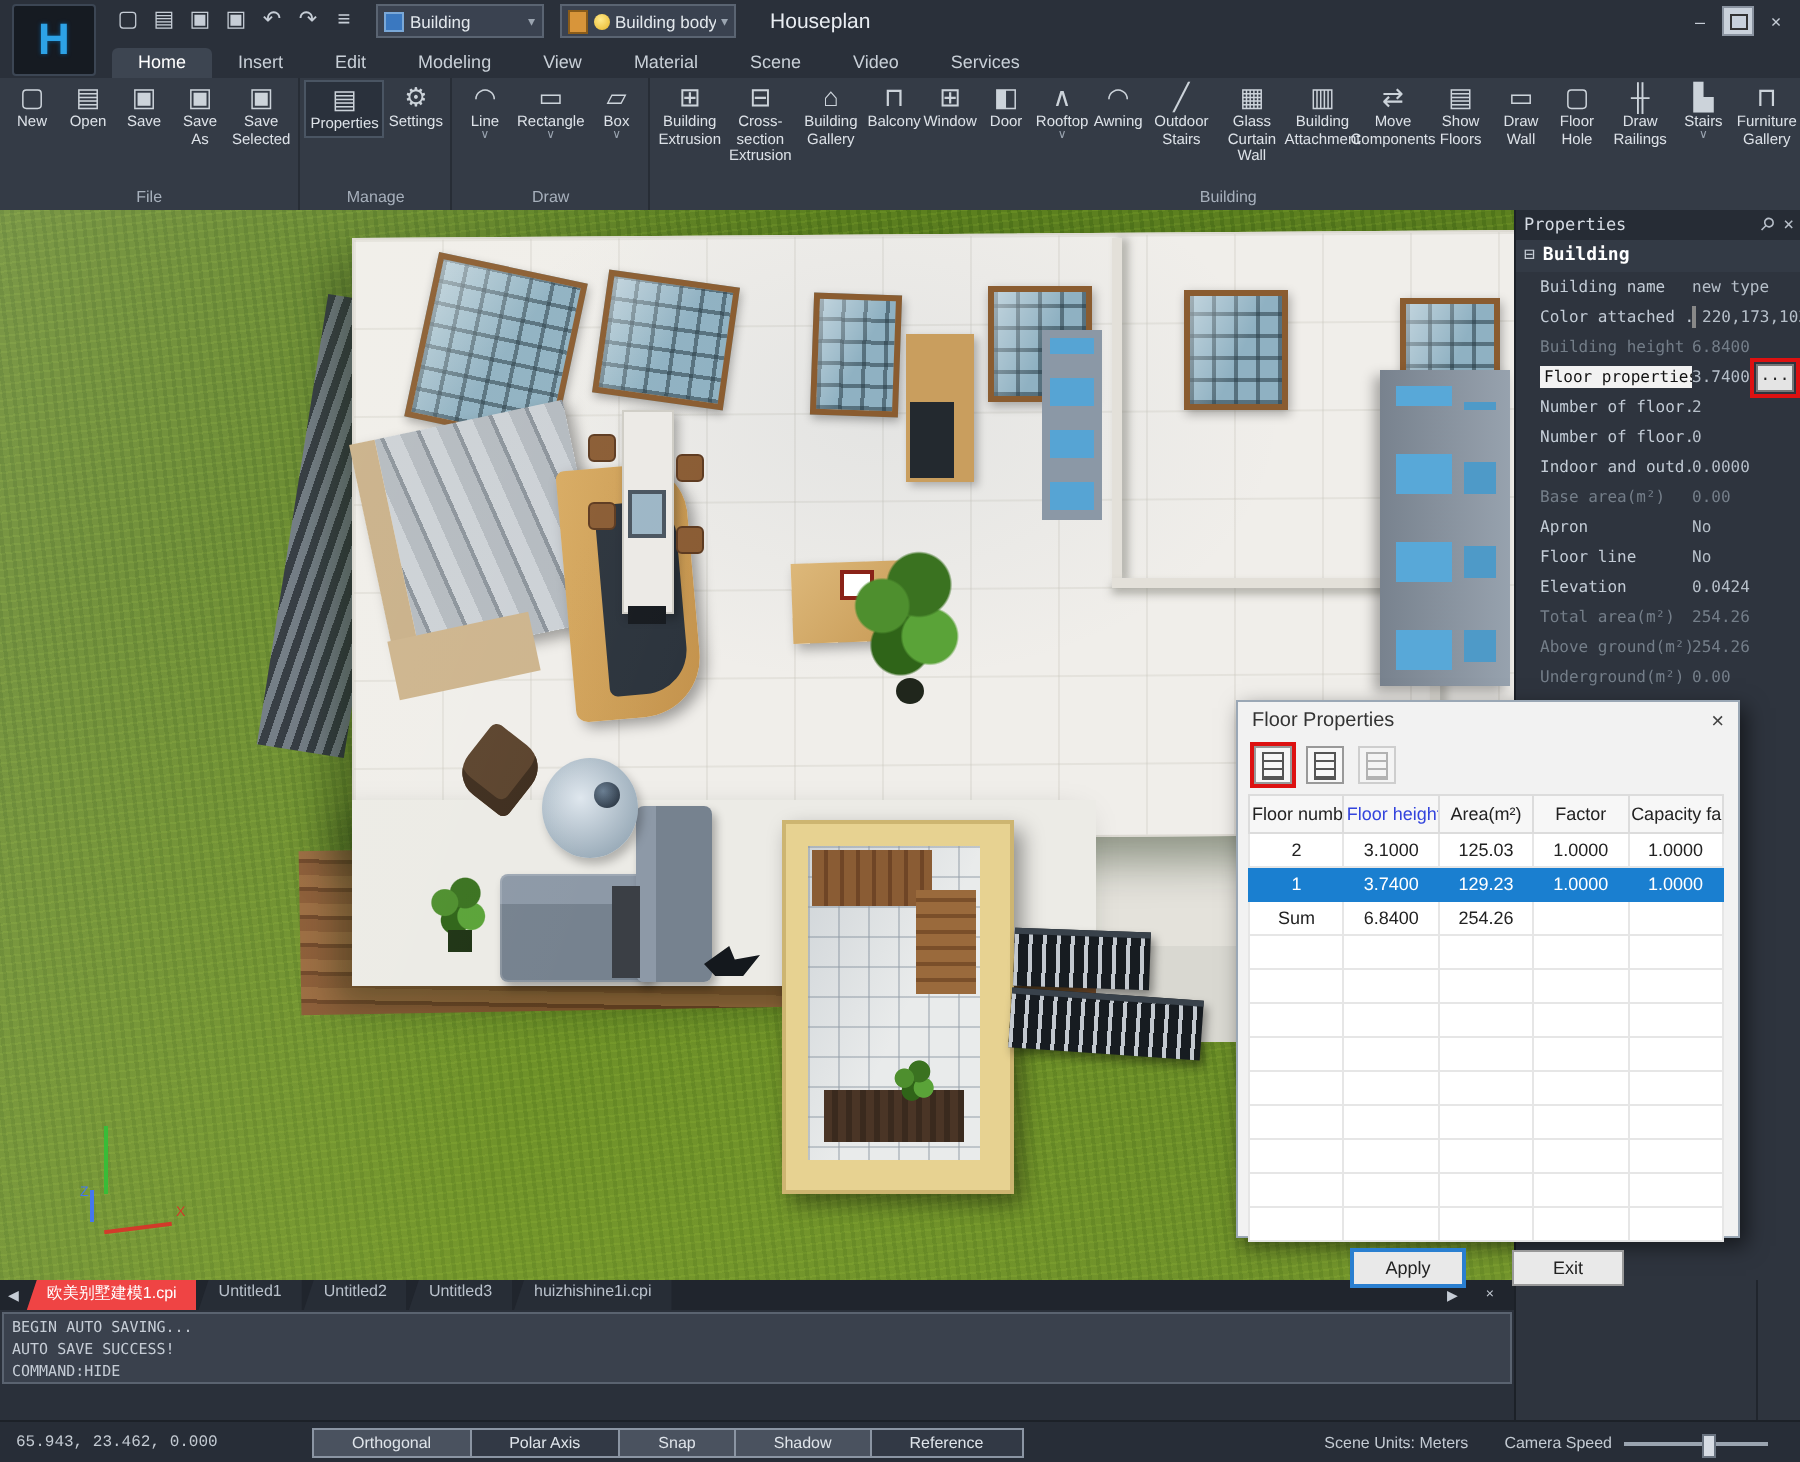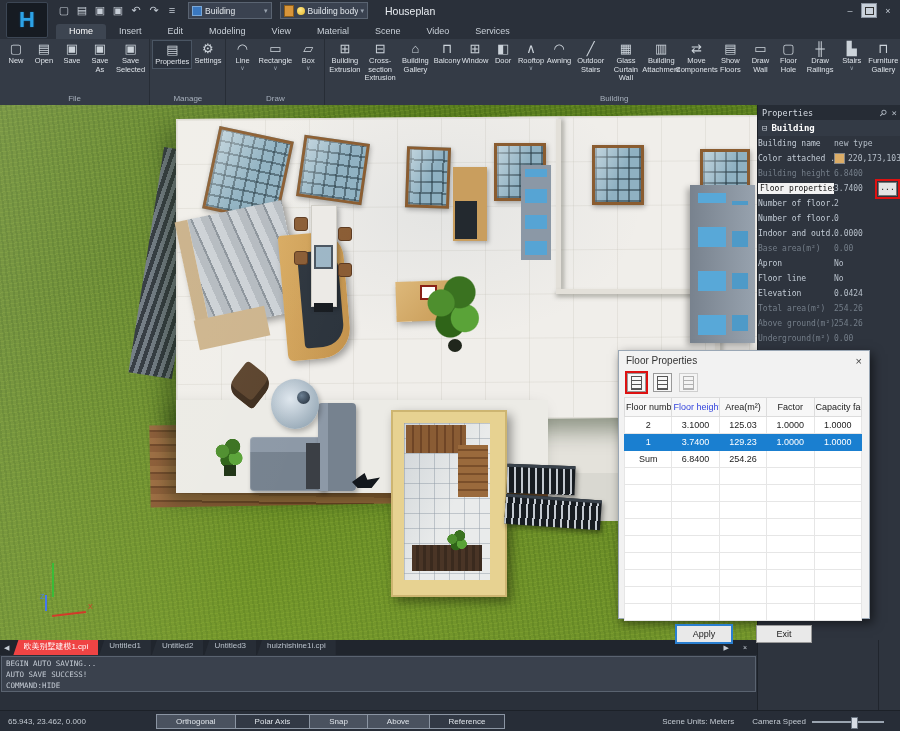--- a/index.html
+++ b/index.html
@@ -179,21 +179,21 @@
   .ptitle{height:15px;display:flex;align-items:center;padding:0 4px;background:#262c35;
           font-size:8.5px;color:#d6dce4;}
   .ptitle .t{flex:1;}
   .pin{transform:rotate(45deg);font-size:9px;color:#b6bec8;margin-right:5px;}
   .pclose{font-size:9px;color:#b6bec8;}
   .psec{height:16px;display:flex;align-items:center;gap:4px;padding:0 4px;color:#fff;
         font-weight:bold;font-size:9px;background:#333a45;}
   .psec .sic{font-size:9px;color:#c6cdd6;font-weight:normal;}
   #prows{}
   .prow{position:relative;display:grid;grid-template-columns:76px 1fr;align-items:center;
-        height:15px;padding-left:0;font-size:8px;}
+        height:15px;padding-left:12px;font-size:8px;}
   .plab{color:#c3ccd6;overflow:hidden;white-space:nowrap;}
   .pval{color:#b6bfc9;display:flex;align-items:center;gap:3px;overflow:hidden;white-space:nowrap;}
   .prow.dim .plab,.prow.dim .pval{color:#747e89;}
   .prow.sel .plab{background:#f2f2f2;color:#111;padding:1px 2px;}
   .swatch{width:9px;height:9px;border:1px solid #888;display:inline-block;}
   .pbtn{position:absolute;right:4px;top:1px;width:17px;height:12px;background:#e4e4e4;
         border:1px solid #777;color:#222;font-size:8px;line-height:9px;text-align:center;
         outline:2px solid #dd1111;outline-offset:1px;}
   .pvline{position:absolute;left:120px;top:535px;width:1px;height:75px;background:#20252d;}
 
@@ -235,21 +235,21 @@
   .console{position:absolute;left:1px;top:656px;width:755px;height:36px;background:#3a414d;
            border:1px solid #5a6370;font-family:"DejaVu Sans Mono",monospace;font-size:7.5px;
            color:#c6cdd6;padding:2px 4px;box-sizing:border-box;line-height:1.45;}
   .cmdline{position:absolute;left:1px;top:694px;width:755px;height:15px;background:#c2410c;
            border:1px solid #5a6370;font-family:"DejaVu Sans Mono",monospace;font-size:8px;
            color:#c6cdd6;display:flex;align-items:center;padding:0 4px;box-sizing:border-box;margin-top:45px;}
 
   
   .statusbar{position:absolute;left:0;top:710px;right:0;height:21px;background:#272d37;
              border-top:1px solid #1c2128;display:flex;align-items:center;}
-  .coords{position:absolute;left:8px;font-family:Liberation Sans, sans-serif;font-size:8px;color:#c3cad2;}
+  .coords{position:absolute;left:8px;font-family:Liberation Mono, monospace;font-size:8px;color:#c3cad2;}
   #ltoggles{position:absolute;left:157px;display:flex;}
   .sbtn{font-size:8px;padding:2px 19px;border:1px solid #8b95a3;color:#dfe4ea;background:#323945;
         margin-left:-1px;white-space:nowrap;}
   .sbtn.on{background:#4a525f;}
   .srt{position:absolute;right:2px;display:flex;align-items:center;}
   .sunits{font-size:8px;color:#c3cad2;margin-right:18px;}
   .cspeed{font-size:8px;color:#c3cad2;margin-right:6px;}
   .slider{width:72px;height:2px;background:#9aa4b0;position:relative;margin-right:14px;}
   .thumb{position:absolute;left:54%;top:-4px;width:5px;height:10px;background:#d6dce4;border:1px solid #6a7481;}
   #rtoggles{display:flex;}
@@ -771,21 +771,21 @@
   <div class="cmdline">
     <span>Command:</span>
   </div>
 
   <div class="statusbar">
     <span class="coords">65.943, 23.462, 0.000</span>
     <div id="ltoggles">
         <span class="sbtn on">Orthogonal</span>
         <span class="sbtn">Polar Axis</span>
         <span class="sbtn on">Snap</span>
-        <span class="sbtn on">Above</span>
+        <span class="sbtn on">Shadow</span>
         <span class="sbtn">Reference</span>
       </div>
     <div class="srt">
       <span class="sunits">Scene Units: Meters</span>
       <span class="cspeed">Camera Speed</span>
       <span class="slider">
         <span class="thumb"></span>
       </span>
     </div>
   </div>

